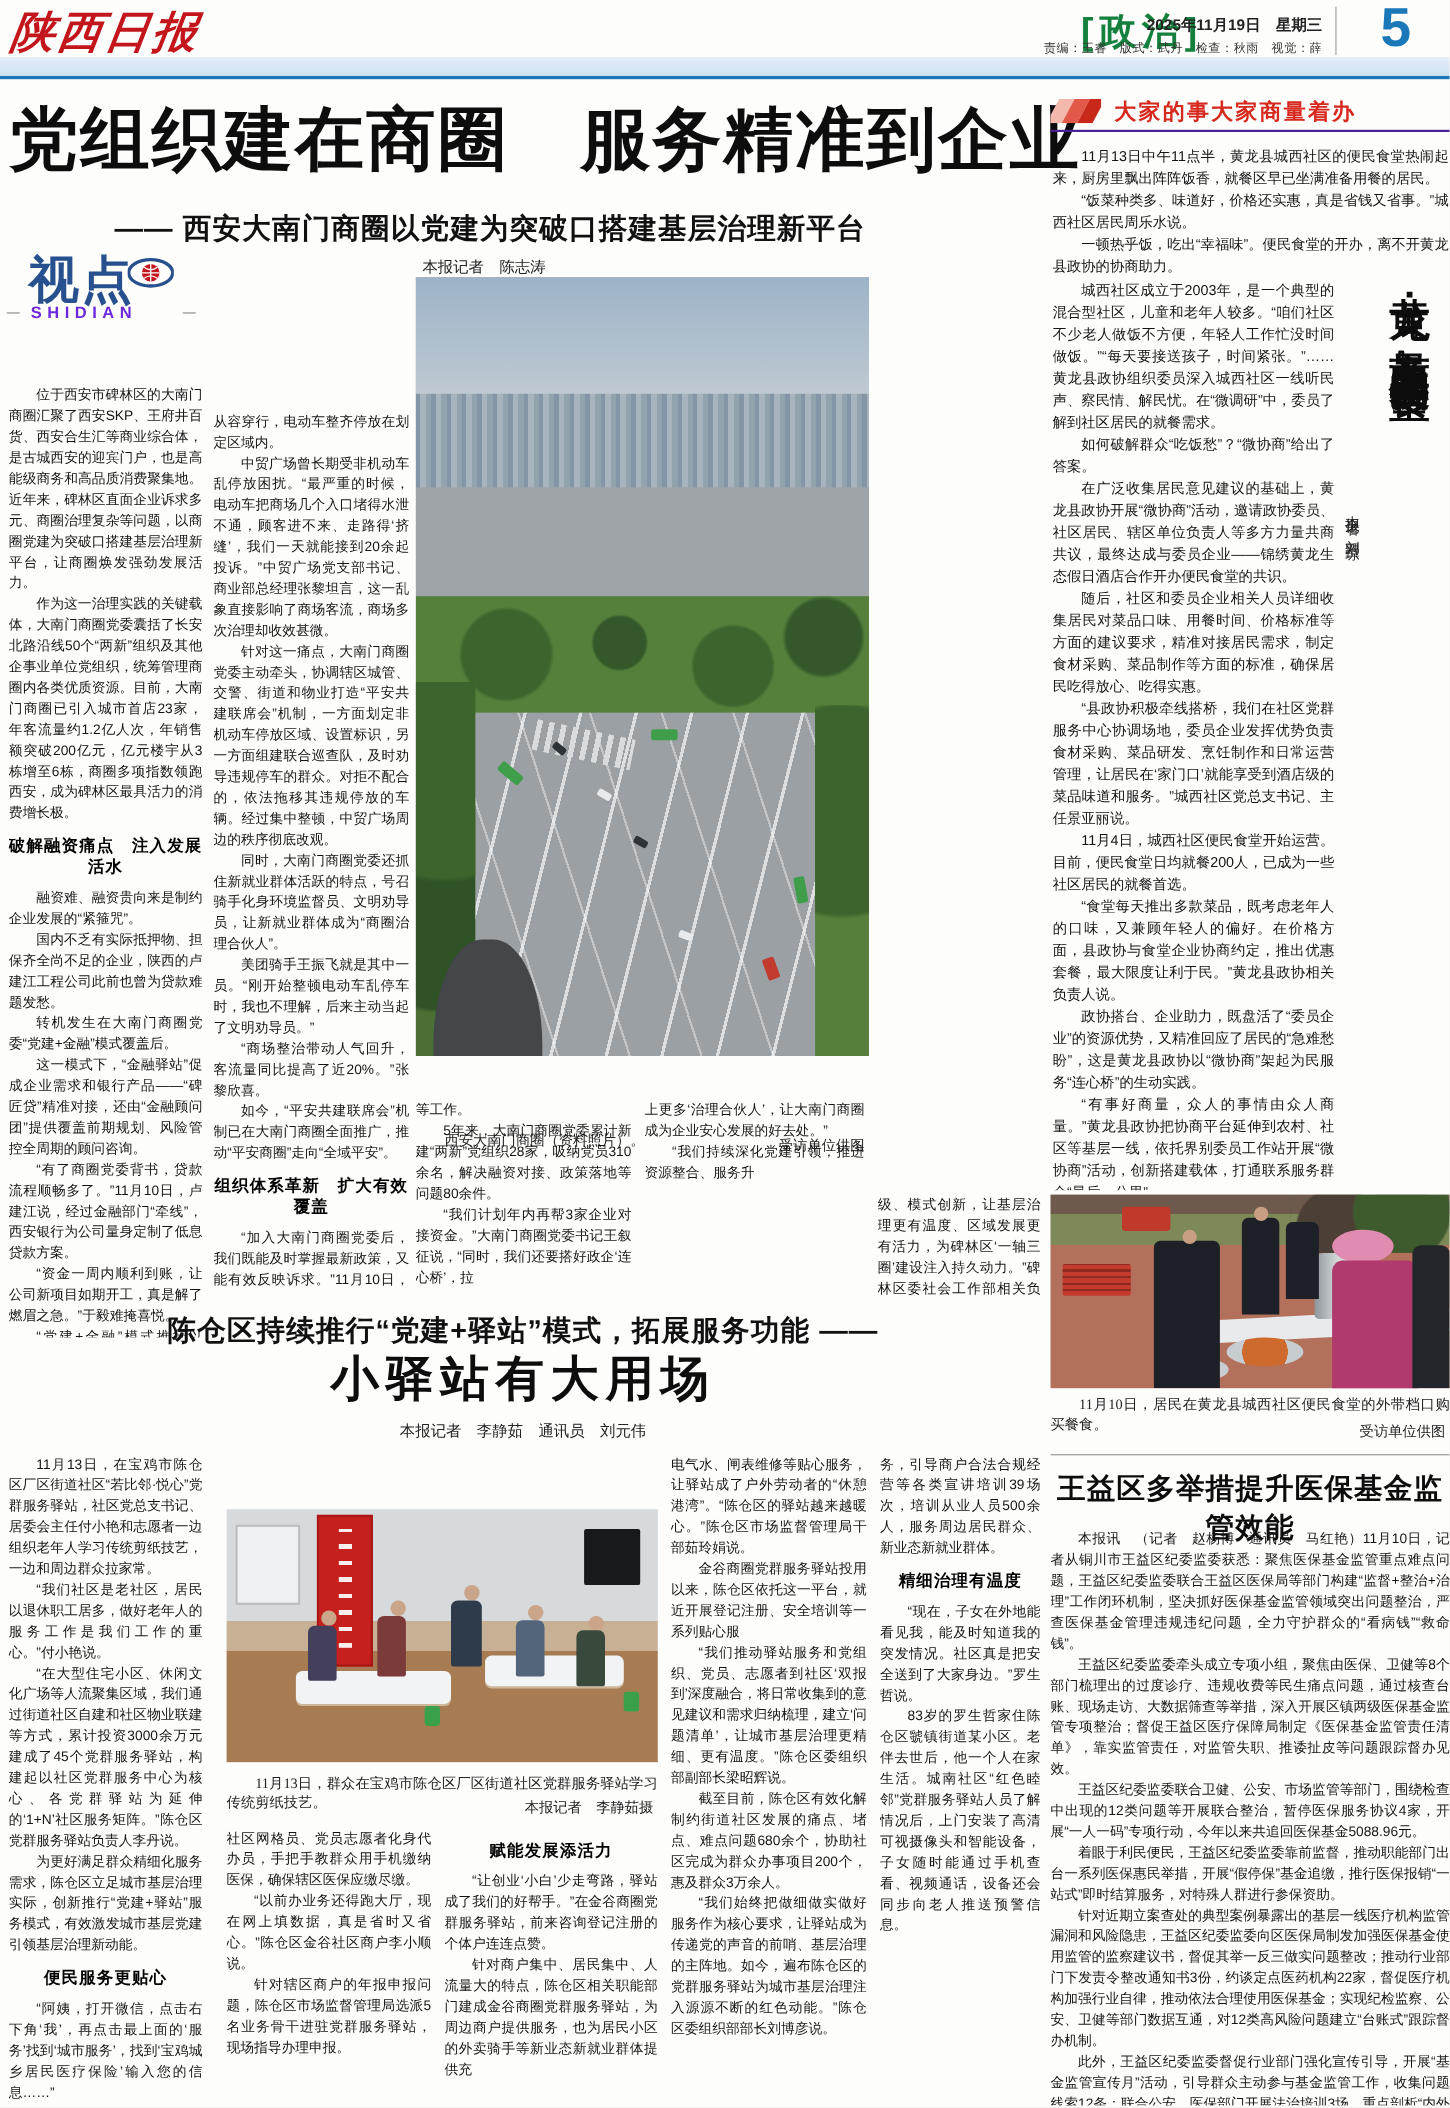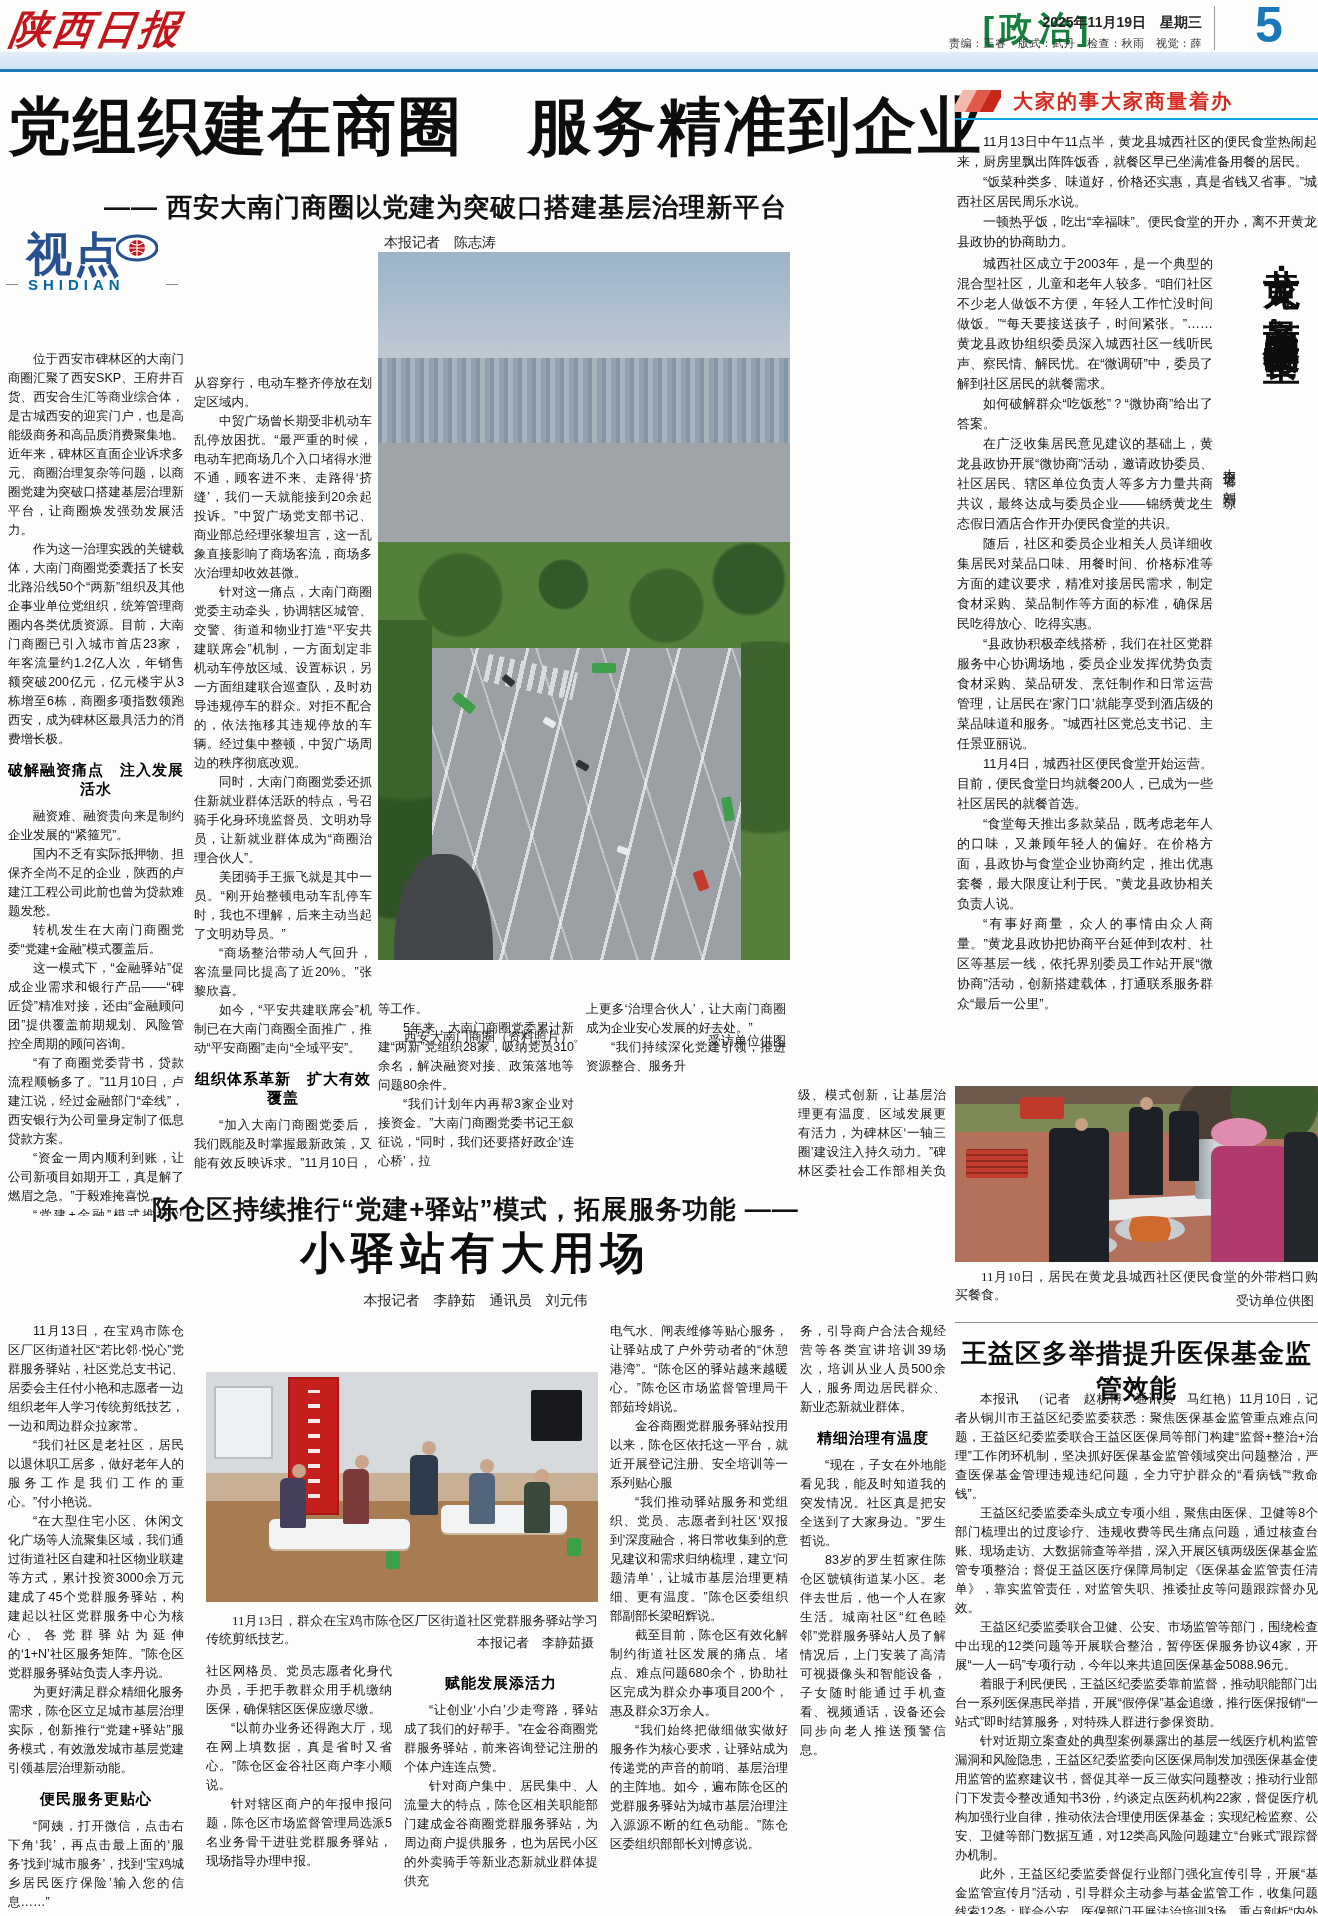--- a/index.html
+++ b/index.html
@@ -22,34 +22,34 @@
   
   .lead-headline{left:8px;top:84px;width:1040px;font-size:63px;font-weight:900;color:#0d0d0d;
                  letter-spacing:2px;white-space:nowrap;}
   .lead-subhead{left:104px;top:190px;width:860px;font-size:26px;font-weight:700;color:#111;letter-spacing:1px;}
   .lead-byline{left:290px;top:234px;width:300px;text-align:center;font-size:14px;color:#222;}
 
   .sd-box{left:12px;top:224px;width:162px;height:80px;}
   .sd-title{position:absolute;left:14px;top:0;font-size:46px;font-weight:900;color:#27508e;letter-spacing:2px;
             font-family:"Liberation Sans",sans-serif;}
   .sd-eye{position:absolute;left:104px;top:10px;}
-  .sd-sub{position:absolute;left:16px;top:52px;font-size:15px;font-weight:bold;color:#0369a1;letter-spacing:5px;}
+  .sd-sub{position:absolute;left:16px;top:52px;font-size:15px;font-weight:bold;color:#6d28d9;letter-spacing:5px;}
   .sd-rule{position:absolute;top:60px;height:1px;background:#8a8a8a;width:12px;}
   .sd-rule.l{left:-6px;} .sd-rule.r{right:-4px;}
 
   .txtcol{position:absolute;text-align:justify;font-size:12.5px;line-height:19px;color:#141414;overflow:hidden;}
   .txtcol p{margin:0;text-indent:2em;}
   .txtcol p.noind{text-indent:0;}
   .sub-head{text-align:center;font-weight:bold;font-size:15px;margin:11px 0 9px;letter-spacing:1px;color:#000;}
 
   .caption{position:absolute;font-family:"Liberation Serif","DejaVu Serif",serif;font-size:13px;color:#222;}
   .caption .credit{position:absolute;right:4px;bottom:0;}
 
   
-  .banner{left:955px;top:86px;width:363px;height:32px;border-bottom:2px solid #0ea5e9;}
+  .banner{left:955px;top:86px;width:363px;height:32px;border-bottom:2px solid #4c1d95;}
   .banner-stripes{position:absolute;left:0;top:4px;width:46px;height:22px;overflow:hidden;}
   .stripe{position:absolute;top:0;width:14px;height:22px;transform:skewX(-28deg);}
   .stripe.s1{left:2px;background:#f3b9ad;}
   .stripe.s2{left:16px;background:#e2594a;}
   .stripe.s3{left:30px;background:#c8281a;}
   .banner-text{position:absolute;left:58px;top:2px;font-size:20px;font-weight:900;color:#d7281e;letter-spacing:2px;}
   .v-title{left:1246px;top:240px;height:860px;writing-mode:vertical-rl;font-size:37px;font-weight:900;
            color:#0d0d0d;letter-spacing:3px;line-height:70px;}
   .v-byline{left:1220px;top:458px;height:180px;writing-mode:vertical-rl;font-size:13px;color:#222;letter-spacing:2px;}
 
@@ -235,20 +235,21 @@
       <p class="para">一顿热乎饭，吃出“幸福味”。便民食堂的开办，离不开黄龙县政协的协商助力。</p>
     </div>
   <div class="txtcol" style="left:957px;top:254px;width:256px;height:828px;font-size:13px;line-height:20px;">
       <p class="para">城西社区成立于2003年，是一个典型的混合型社区，儿童和老年人较多。“咱们社区不少老人做饭不方便，年轻人工作忙没时间做饭。”“每天要接送孩子，时间紧张。”……黄龙县政协组织委员深入城西社区一线听民声、察民情、解民忧。在“微调研”中，委员了解到社区居民的就餐需求。</p>
       <p class="para">如何破解群众“吃饭愁”？“微协商”给出了答案。</p>
       <p class="para">在广泛收集居民意见建议的基础上，黄龙县政协开展“微协商”活动，邀请政协委员、社区居民、辖区单位负责人等多方力量共商共议，最终达成与委员企业——锦绣黄龙生态假日酒店合作开办便民食堂的共识。</p>
       <p class="para">随后，社区和委员企业相关人员详细收集居民对菜品口味、用餐时间、价格标准等方面的建议要求，精准对接居民需求，制定食材采购、菜品制作等方面的标准，确保居民吃得放心、吃得实惠。</p>
       <p class="para">“县政协积极牵线搭桥，我们在社区党群服务中心协调场地，委员企业发挥优势负责食材采购、菜品研发、烹饪制作和日常运营管理，让居民在‘家门口’就能享受到酒店级的菜品味道和服务。”城西社区党总支书记、主任景亚丽说。</p>
       <p class="para">11月4日，城西社区便民食堂开始运营。目前，便民食堂日均就餐200人，已成为一些社区居民的就餐首选。</p>
       <p class="para">“食堂每天推出多款菜品，既考虑老年人的口味，又兼顾年轻人的偏好。在价格方面，县政协与食堂企业协商约定，推出优惠套餐，最大限度让利于民。”黄龙县政协相关负责人说。</p>
+      <p class="para">政协搭台、企业助力，既盘活了“委员企业”的资源优势，又精准回应了居民的“急难愁盼”，这是黄龙县政协以“微协商”架起为民服务“连心桥”的生动实践。</p>
       <p class="para">“有事好商量，众人的事情由众人商量。”黄龙县政协把协商平台延伸到农村、社区等基层一线，依托界别委员工作站开展“微协商”活动，创新搭建载体，打通联系服务群众“最后一公里”。</p>
     </div>
   <div class="abs v-byline">本报记者　刘曌琼</div>
   <div class="abs v-title">黄龙：『商量』出来的便民食堂</div>
 
   <div class="photo p3">
     <div class="p3-foliage"></div>
     <div class="p3-trike"></div>
     <div class="p3-bench"></div>
     <div class="p3-table"></div>

